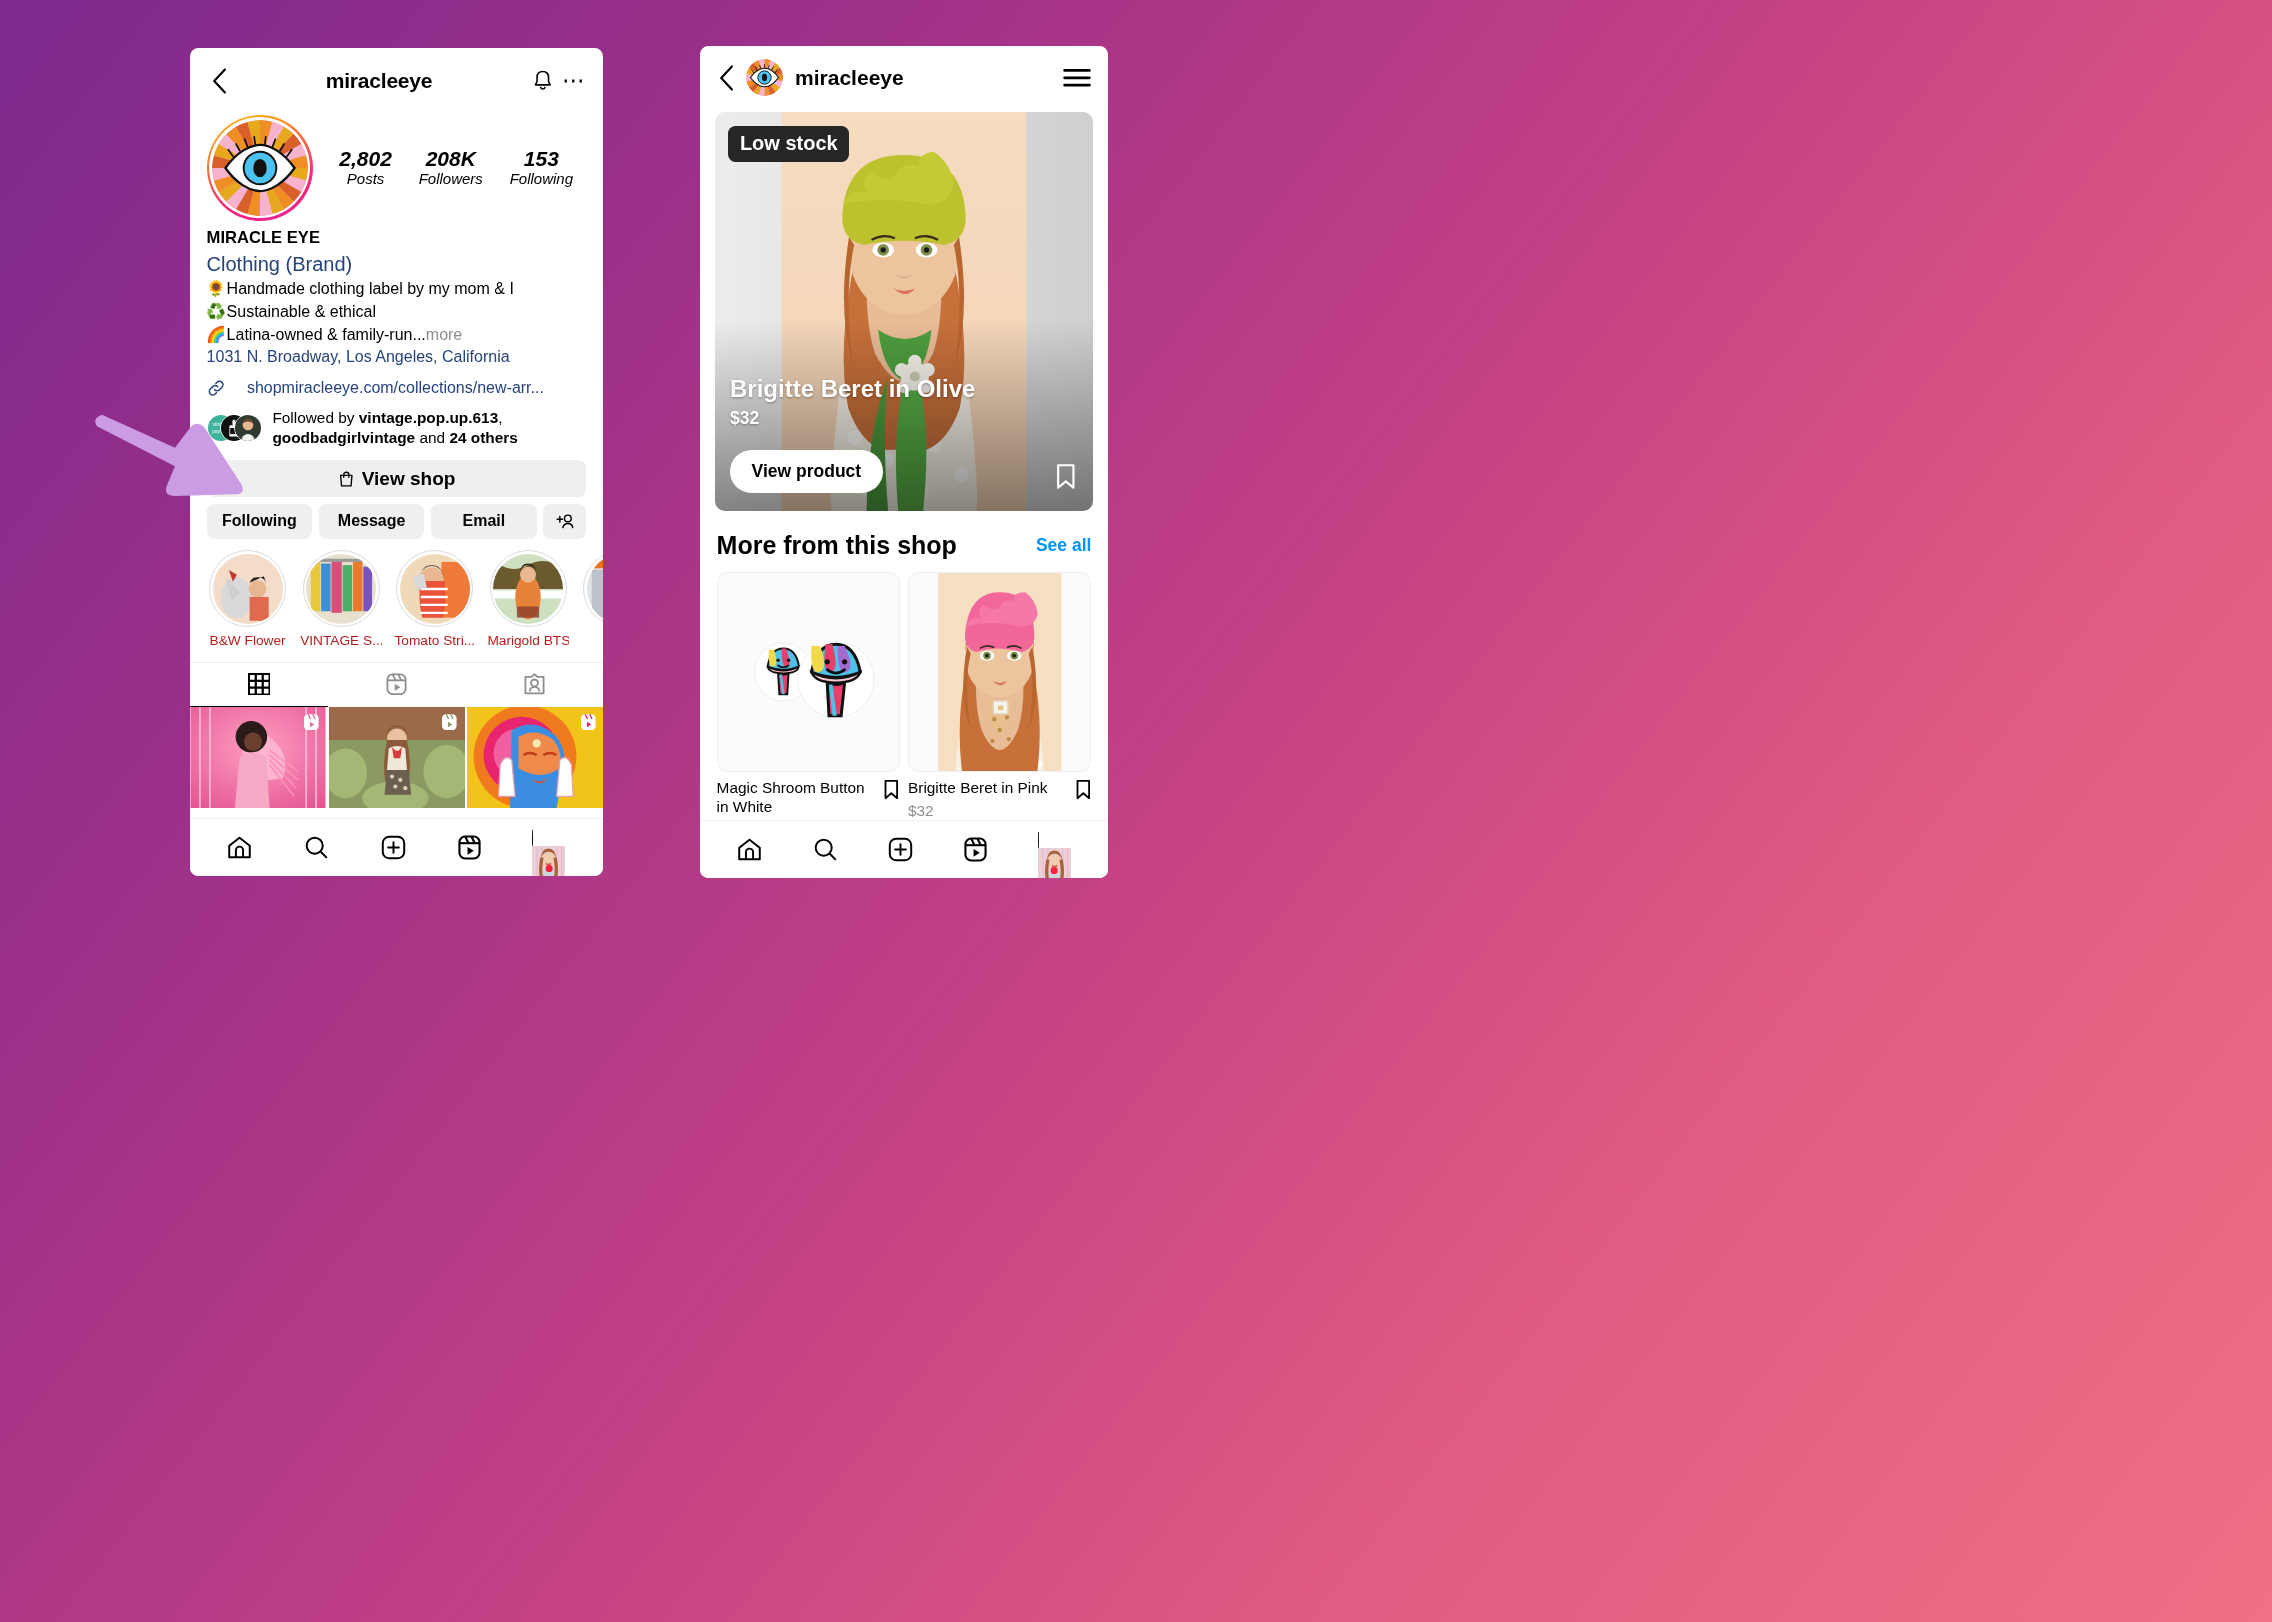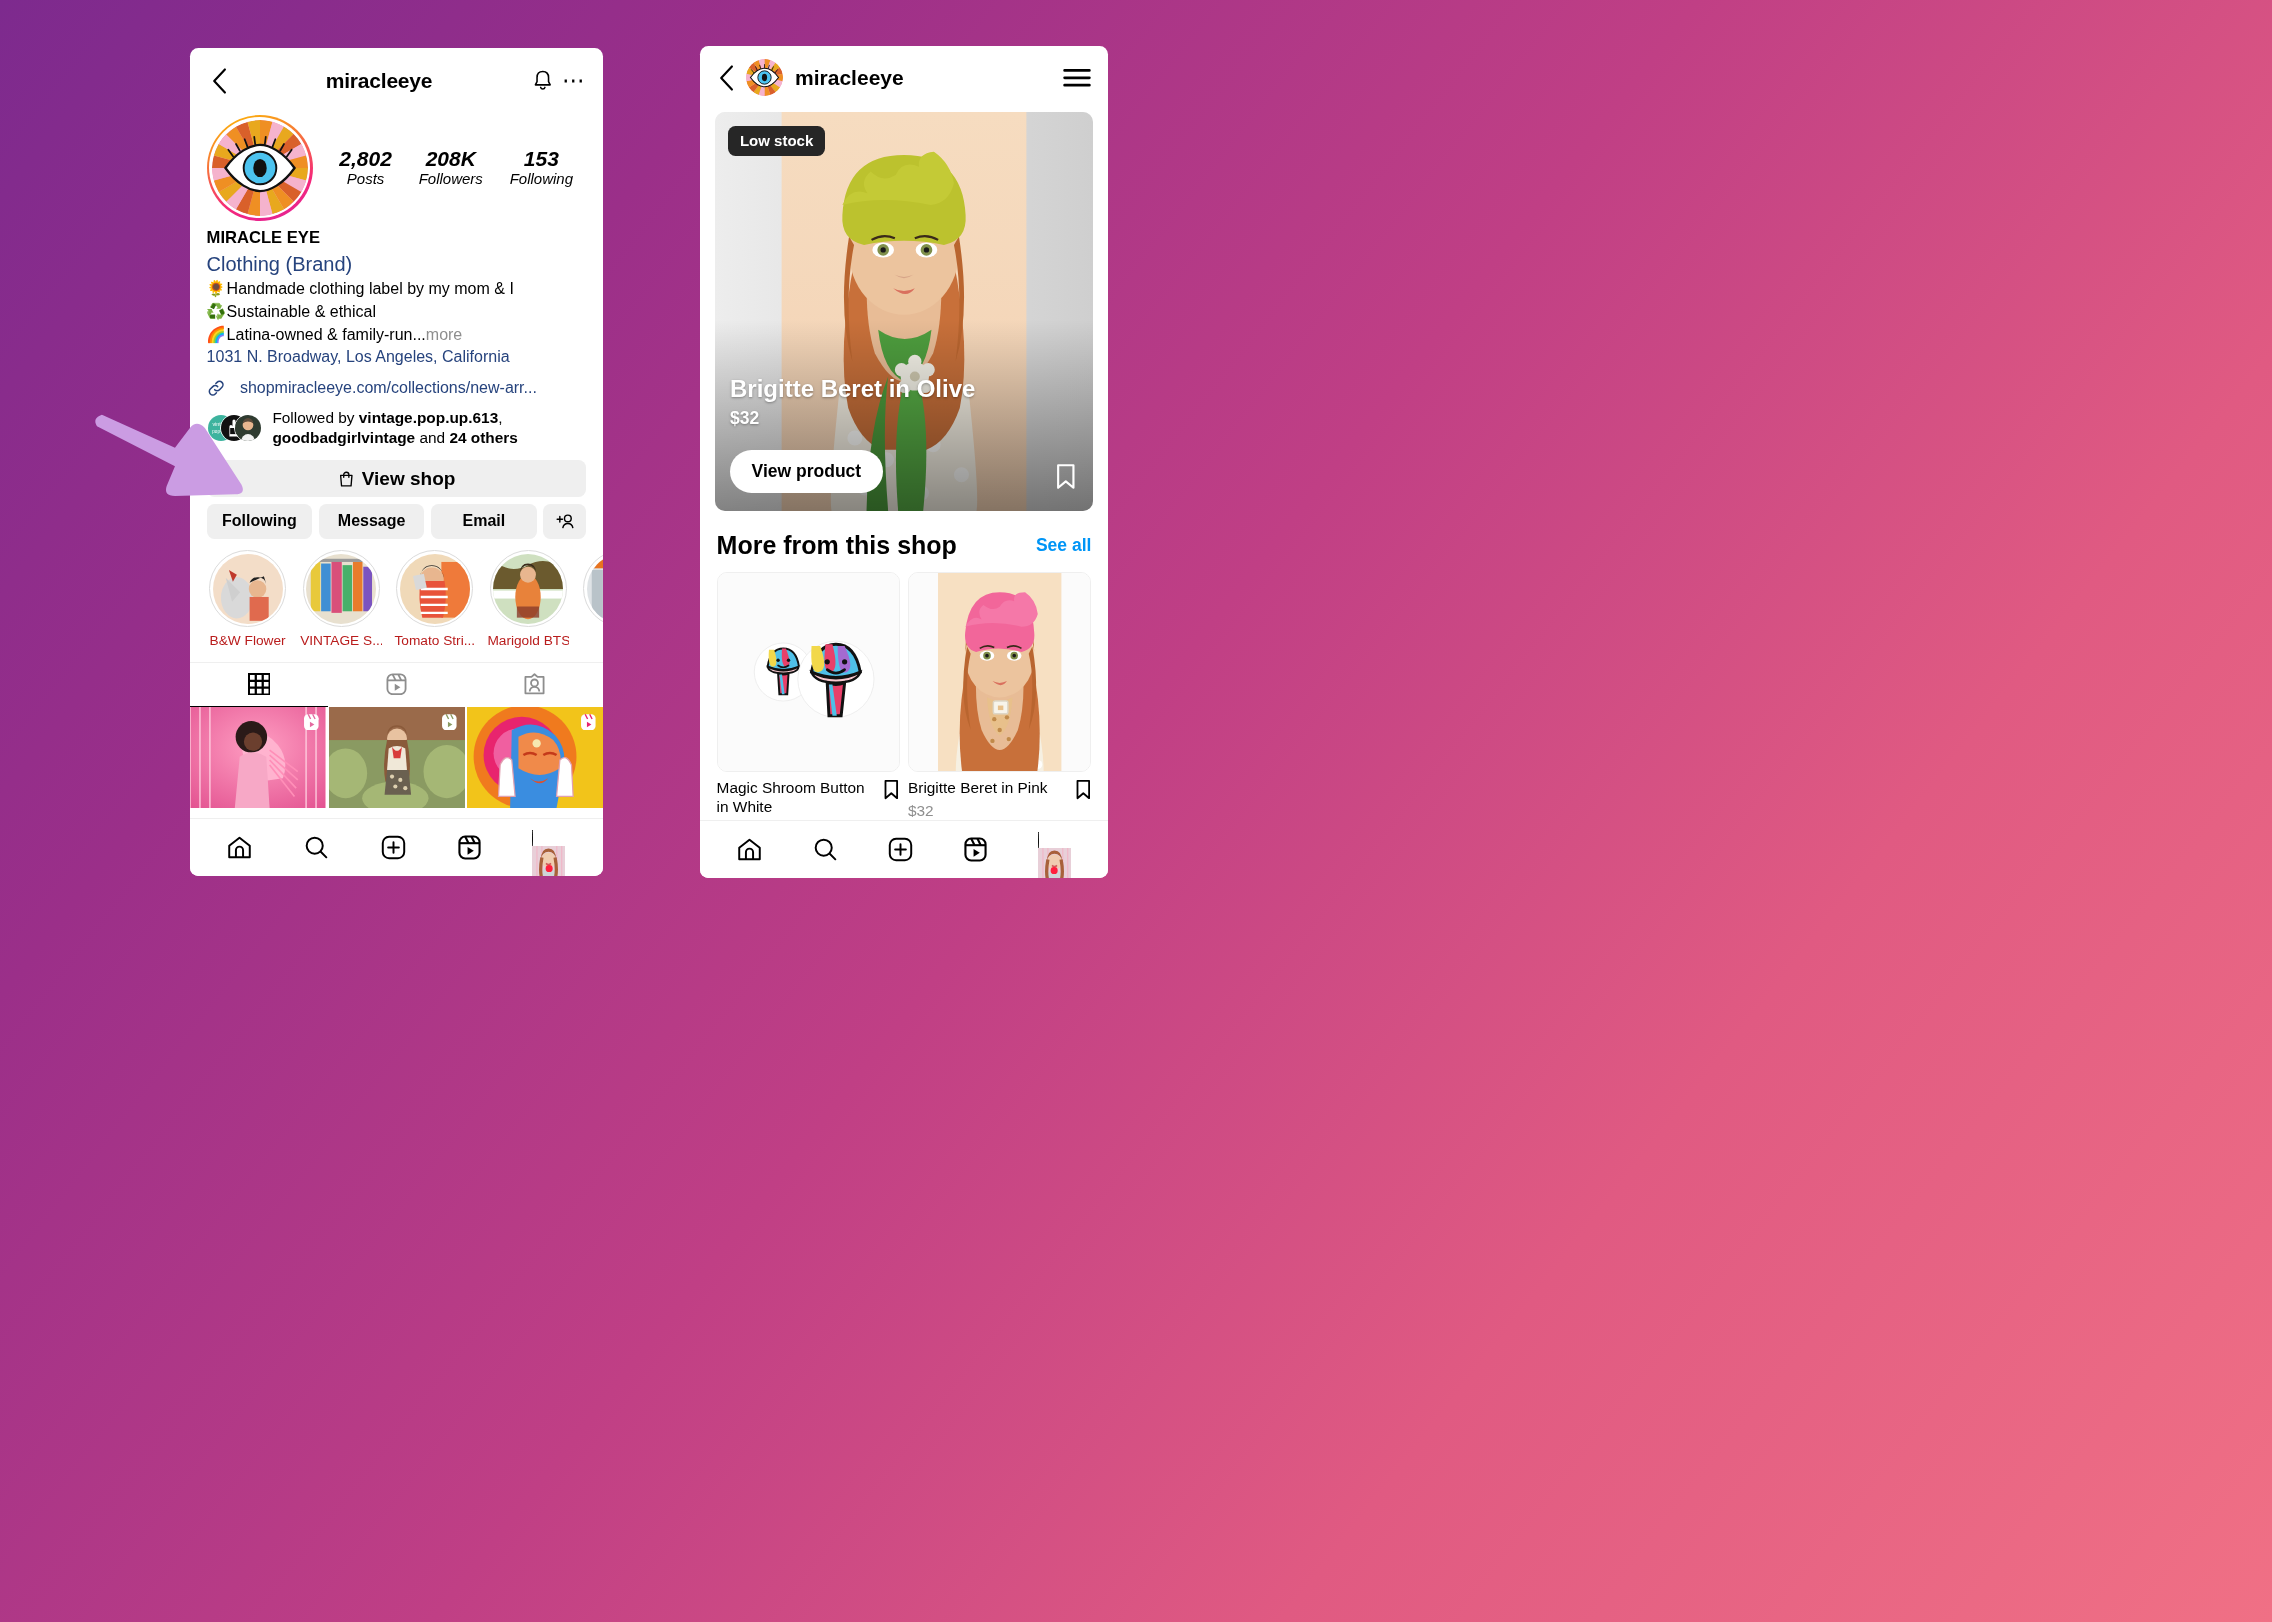--- a/index.html
+++ b/index.html
@@ -33,21 +33,21 @@
   .stat .num{font-size:21px;font-weight:700;color:#000;line-height:1.12;}
   .stat .lbl{font-size:15px;color:#000;line-height:1.25;}
 
   .bio{padding:5px 16.6px 0;}
   .bio .name{font-size:16.6px;font-weight:700;color:#000;line-height:1.45;}
   .bio .cat{font-size:20px;color:#26437d;line-height:1.42;}
   .bio .line{font-size:16px;color:#000;line-height:1.42;white-space:nowrap;}
   .bio .line .em{display:inline-block;width:20px;}
   .bio .more{color:#8e8e8e;}
   .bio .addr{font-size:16px;color:#26437d;line-height:1.42;}
-  .linkrow{display:flex;align-items:center;gap:15px;padding:10px 16.6px 0;}
+  .linkrow{display:flex;align-items:center;gap:22px;padding:10px 16.6px 0;}
   .linkrow .lk{font-size:16px;color:#26437d;}
 
   .followed{display:flex;align-items:center;gap:10.8px;padding:10.8px 16.6px 0;}
   .fstack{position:relative;width:55px;height:28px;flex:none;}
   .fstack .fa{position:absolute;top:0;width:28px;height:28px;border-radius:50%;border:1.7px solid #fff;box-sizing:border-box;overflow:hidden;}
   .fstack .f1{left:0;}.fstack .f2{left:13.3px;}.fstack .f3{left:27px;}
   .ftext{font-size:15.4px;color:#000;line-height:1.26;}
   .ftext b{font-weight:700;}
 
   .viewshop{margin:13.3px 16.6px 0;height:37px;border-radius:7.5px;background:#efefef;display:flex;align-items:center;justify-content:center;gap:7.5px;font-size:19px;font-weight:700;color:#000;}
@@ -73,21 +73,21 @@
   .navav{position:relative;width:33px;height:33px;}
   .navav .ring{width:33px;height:33px;border-radius:50%;border:1.7px solid #111;box-sizing:border-box;overflow:hidden;}
   .navdot{position:absolute;bottom:-7.5px;left:50%;transform:translateX(-50%);width:6.7px;height:6.7px;border-radius:50%;background:#ff1f3d;}
 
   
   .r-top{height:63px;display:flex;align-items:center;padding:0 16.6px;box-sizing:border-box;gap:11.6px;}
   .r-logo{width:37px;height:37px;border-radius:50%;overflow:hidden;flex:none;}
   .r-name{font-size:21px;font-weight:700;color:#000;flex:1;}
   .hero{margin:3.3px 15px 0;height:399px;border-radius:10px;overflow:hidden;position:relative;background:#f0f0f0;}
   .hero-img{position:absolute;inset:0;}
-  .badge{position:absolute;left:13.3px;top:13.3px;background:#262626;color:#fff;font-size:15px;font-weight:700;padding:6.7px 11.6px;border-radius:7.5px;}
+  .badge{position:absolute;left:13.3px;top:13.3px;background:#262626;color:#fff;font-size:20px;font-weight:700;padding:6.7px 11.6px;border-radius:7.5px;}
   .hero-scrim{position:absolute;left:0;right:0;bottom:0;height:191px;background:linear-gradient(transparent,rgba(0,0,0,.45));}
   .hero-title{position:absolute;left:15px;bottom:108px;color:#fff;font-size:24px;font-weight:700;text-shadow:0 0.8px 2.5px rgba(0,0,0,.35);}
   .hero-price{position:absolute;left:15px;bottom:82px;color:#fff;font-size:17.5px;font-weight:700;text-shadow:0 0.8px 2.5px rgba(0,0,0,.35);}
   .hero-cta{position:absolute;left:15px;bottom:18.3px;background:#fff;border-radius:21.6px;height:43px;padding:0 21.6px;display:flex;align-items:center;font-size:17.5px;font-weight:700;color:#000;}
   .hero-bm{position:absolute;right:16.6px;bottom:21.6px;}
 
   .shoprow{display:flex;align-items:center;justify-content:space-between;padding:20px 16.6px 0;}
   .shoprow .h{font-size:25px;font-weight:700;color:#000;}
   .shoprow .a{font-size:17.5px;font-weight:700;color:#0095f6;}
 

